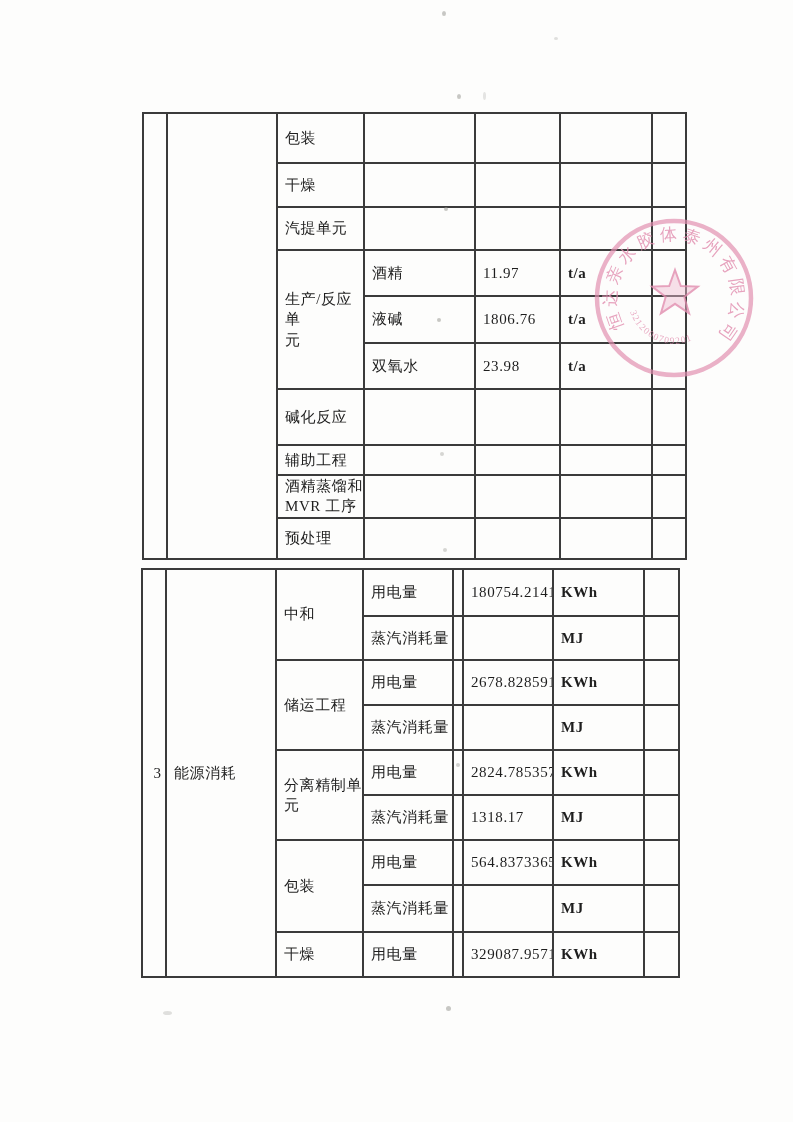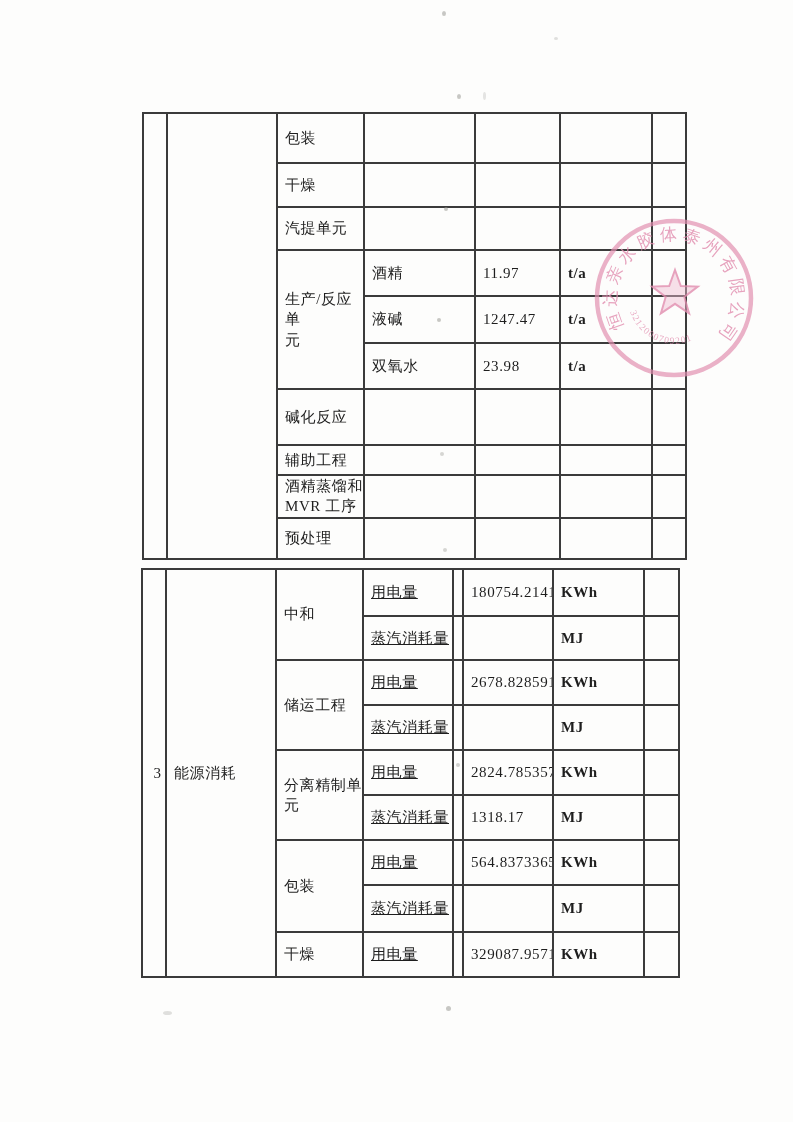--- a/index.html
+++ b/index.html
@@ -20,21 +20,21 @@
     font-size:15px;
     letter-spacing:0.6px;
     line-height:1.35;
     overflow:hidden;
   }
   table.t1{left:142px;top:112px;width:543px;}
   table.t2{left:141px;top:568px;width:537px;}
   td.num{text-align:center;padding:0;}
   td.cat{padding-left:6px;border-radius:14px;}
   td.unitname{white-space:pre-line;padding-right:3px;}
-  td.lbl{white-space:nowrap;padding-left:6px;text-decoration:underline;}
+  td.lbl{white-space:nowrap;padding-left:6px;}
   td.val{font-size:15px;letter-spacing:0.2px;padding-left:7px;white-space:nowrap;}
   td.uom{padding-left:7px;letter-spacing:0.2px;font-weight:bold;}
   td.gap{padding:0;}
   
   .stamp{position:absolute;left:589px;top:213px;width:170px;height:170px;
          opacity:0.82;pointer-events:none;}
   .stamp text{font-family:"Liberation Serif","DejaVu Serif",serif;}
   
   .speck{position:absolute;background:#9a9a96;border-radius:50%;opacity:.55;}
 </style>
@@ -80,21 +80,21 @@
       <tr style="height:46px">
         <td rowspan="3" class="unitname">生产/反应单
 元</td>
         <td>酒精</td>
         <td class="val">11.97</td>
         <td class="uom">t/a</td>
         <td class="gap"></td>
       </tr>
       <tr style="height:47px">
         <td>液碱</td>
-        <td class="val">1247.47</td>
+        <td class="val">1806.76</td>
         <td class="uom">t/a</td>
         <td class="gap"></td>
       </tr>
       <tr style="height:46px">
         <td>双氧水</td>
         <td class="val">23.98</td>
         <td class="uom">t/a</td>
         <td class="gap"></td>
       </tr>
       <tr style="height:56px">

